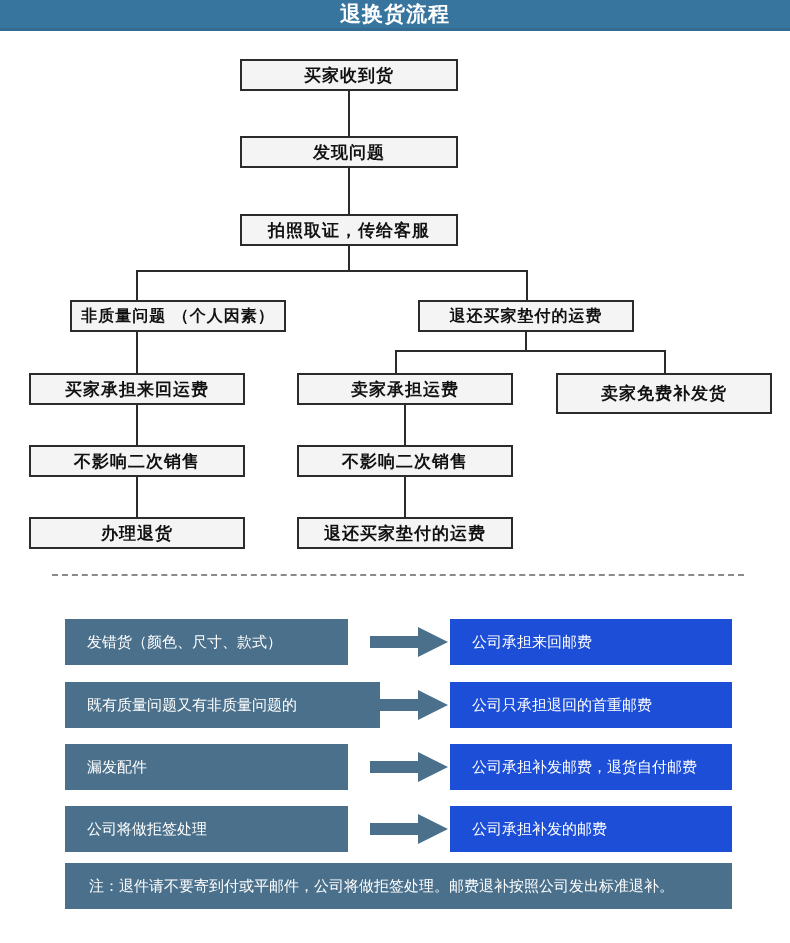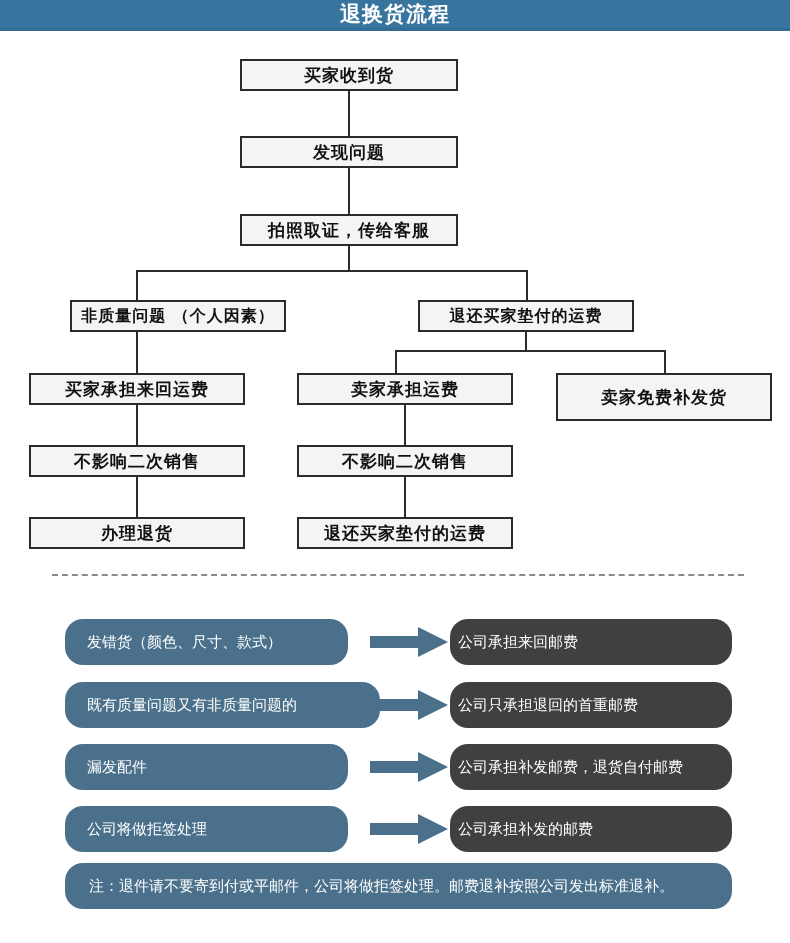--- a/index.html
+++ b/index.html
@@ -86,29 +86,28 @@
   
   .matrix { position: absolute; left: 0; top: 0; width: 790px; height: 943px; }
   .cell {
     position: absolute;
     box-sizing: border-box;
     display: flex;
     align-items: center;
     color: #ffffff;
     font-size: 15px;
     white-space: nowrap;
-    border-radius: 18px;
   }
   .cell.dark {
     background: #4a708b;
     padding-left: 22px;
   }
   .cell.light {
-    background: #404040;
-    padding-left: 8px;
+    background: #1d4ed8;
+    padding-left: 22px;
   }
   .cell.note {
     background: #4a708b;
     padding-left: 24px;
     font-size: 15px;
   }
   .arrow {
     position: absolute;
     width: 78px;
     height: 34px;
@@ -143,21 +142,21 @@
 
     <div class="ln v" style="left:136px; top:298px; height:41px;"></div>
 
     <div class="ln v" style="left:525px; top:298px; height:18px;"></div>
     <div class="ln h" style="left:395px; top:316px; width:271px;"></div>
     <div class="ln v" style="left:395px; top:316px; height:23px;"></div>
     <div class="ln v" style="left:664px; top:316px; height:23px;"></div>
 
     <div class="node" style="left:29px; top:339px; width:216px; height:32px;">买家承担来回运费</div>
     <div class="node" style="left:297px; top:339px; width:216px; height:32px;">卖家承担运费</div>
-    <div class="node" style="left:556px; top:339px; width:216px; height:48px;">卖家免费补发货</div>
+    <div class="node" style="left:556px; top:339px; width:216px; height:41px;">卖家免费补发货</div>
 
     <div class="ln v" style="left:136px; top:371px; height:40px;"></div>
     <div class="ln v" style="left:404px; top:371px; height:40px;"></div>
 
     <div class="node" style="left:29px; top:411px; width:216px; height:32px;">不影响二次销售</div>
     <div class="node" style="left:297px; top:411px; width:216px; height:32px;">不影响二次销售</div>
 
     <div class="ln v" style="left:136px; top:443px; height:40px;"></div>
     <div class="ln v" style="left:404px; top:443px; height:40px;"></div>
 

